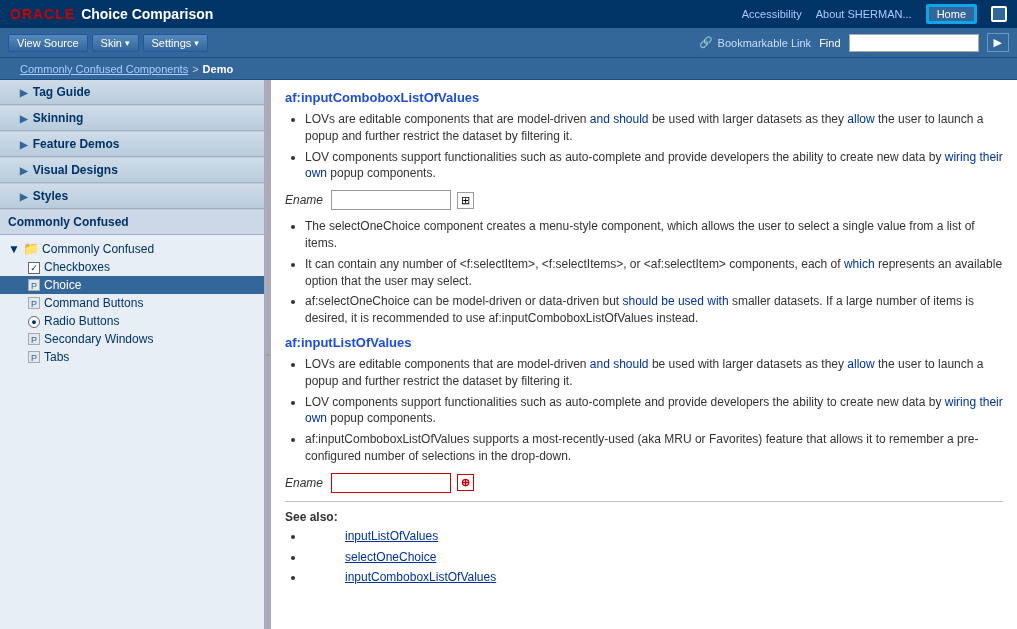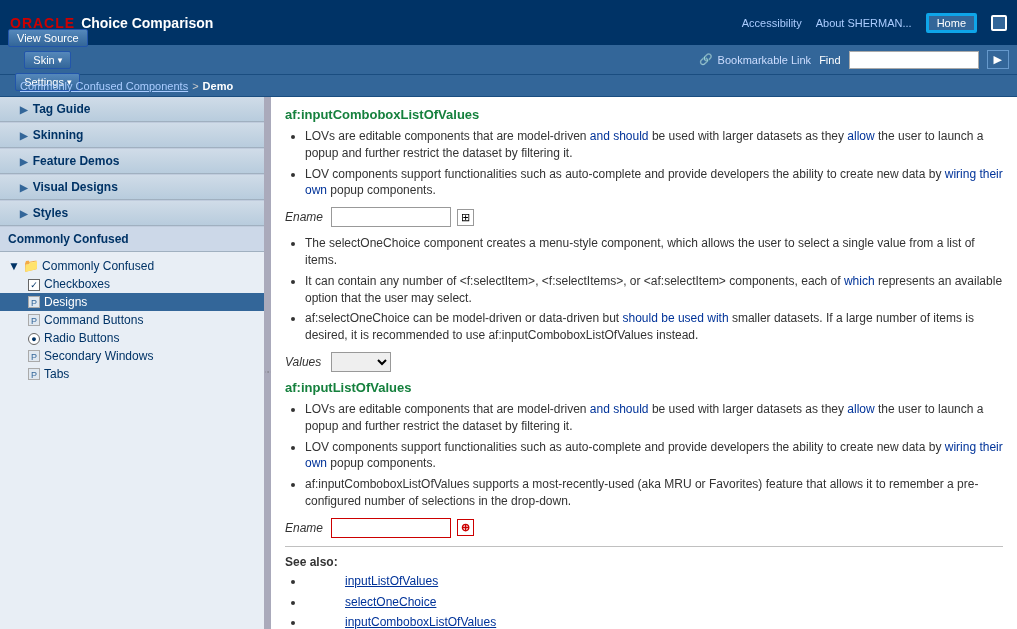--- a/index.html
+++ b/index.html
@@ -5,41 +5,41 @@
     * { margin: 0; padding: 0; box-sizing: border-box; }
     body { font-family: Arial, sans-serif; font-size: 12px; background: #fff; width: 1017px; height: 629px; overflow: hidden; }
 
     
     #top-nav {
       background: #003366;
       display: flex;
       align-items: center;
       justify-content: space-between;
       padding: 4px 10px;
-      height: 45px;
+      height: 28px;
     }
     #top-nav-left { display: flex; align-items: center; gap: 20px; }
     #oracle-logo { display: flex; align-items: center; gap: 6px; }
     .oracle-text { color: #cc0000; font-weight: bold; font-size: 14px; letter-spacing: 1px; }
     .app-title { color: #fff; font-size: 14px; font-weight: bold; }
     #top-nav-right { display: flex; align-items: center; gap: 14px; }
     .top-nav-link { color: #aaccff; font-size: 11px; text-decoration: none; cursor: pointer; text-align: right; }
     .home-btn { background: #336699; border: 3px solid #0ea5e9; color: #fff; font-size: 11px; padding: 1px 8px; cursor: pointer; border-radius: 2px; }
 
     
     #toolbar {
       background: #336699;
       display: flex;
       align-items: center;
       justify-content: space-between;
       padding: 4px 8px;
       height: 30px;
       border-bottom: 1px solid #1a4d80;
     }
-    #toolbar-left { display: flex; align-items: center; gap: 4px; flex-direction: column; }
+    #toolbar-left { display: flex; align-items: center; gap: 4px; }
     .toolbar-btn {
       background: linear-gradient(to bottom, #5588bb, #336699);
       border: 1px solid #2255aa;
       color: #fff;
       font-size: 11px;
       padding: 2px 8px;
       cursor: pointer;
       border-radius: 2px;
       display: flex; align-items: center; gap: 3px;
     }
@@ -133,21 +133,21 @@
     #content {
       flex: 1;
       overflow-y: auto;
       padding: 10px 14px;
       background: #fff;
     }
 
     .section-title {
       font-size: 13px;
       font-weight: bold;
-      color: #15803d;
+      color: #1d4ed8;
       margin-bottom: 6px;
       margin-top: 10px;
     }
     .section-title:first-child { margin-top: 0; }
 
     .content-ul { padding-left: 20px; margin-bottom: 8px; }
     .content-ul li { margin-bottom: 4px; font-size: 12px; color: #333; line-height: 1.4; }
     .highlight { color: #003399; }
     .link-text { color: #003399; text-decoration: underline; cursor: pointer; padding-left: 40px; }
 
@@ -265,21 +265,21 @@
         <span>
           <span class="checkbox-icon">✓</span>
         </span>
         <span>Checkboxes</span>
       </div>
 
       <div class="cc-tree-item selected">
         <span>
           <span style="display:inline-block;width:12px;height:12px;border:1px solid #aaa;background:#e0e8f0;font-size:9px;text-align:center;line-height:12px;color:#336699;">P</span>
         </span>
-        <span>Designs</span>
+        <span>Choice</span>
       </div>
 
       <div class="cc-tree-item">
         <span>
           <span style="display:inline-block;width:12px;height:12px;border:1px solid #aaa;background:#e0e8f0;font-size:9px;text-align:center;line-height:12px;color:#336699;">P</span>
         </span>
         <span>Command Buttons</span>
       </div>
 
       <div class="cc-tree-item">
@@ -327,28 +327,20 @@
         <span style="border:1px solid #999;padding:1px 3px;cursor:pointer;font-size:11px;">⊞</span>
       </div>
     </div>
 
     <div>
       <ul class="content-ul">
         <li>The selectOneChoice component creates a menu-style component, which allows the user to select a single value from a list of items.</li>
         <li>It can contain any number of &lt;f:selectItem&gt;, &lt;f:selectItems&gt;, or &lt;af:selectItem&gt; components, each of <span class="highlight">which</span> represents an available option that the user may select.</li>
         <li>af:selectOneChoice can be model-driven or data-driven but <span class="highlight">should be used with</span> smaller datasets. If a large number of items is desired, it is recommended to use af:inputComboboxListOfValues instead.</li>
       </ul>
-      <div class="field-row">
-        <span class="field-label">Values</span>
-        <div class="field-select-wrap">
-          <select class="field-select">
-            <option></option>
-          </select>
-        </div>
-      </div>
     </div>
 
     <div>
       <div class="section-title">af:inputListOfValues</div>
       <ul class="content-ul">
         <li>LOVs are editable components that are model-driven <span class="highlight">and should</span> be used with larger datasets as they <span class="highlight">allow</span> the user to launch a popup and further restrict the dataset by filtering it.</li>
         <li>LOV components support functionalities such as auto-complete and provide developers the ability to create new data by <span class="highlight">wiring their own</span> popup components.</li>
         <li>af:inputComboboxListOfValues supports a most-recently-used (aka MRU or Favorites) feature that allows it to remember a pre-configured number of selections in the drop-down.</li>
       </ul>
       <div class="field-row">

